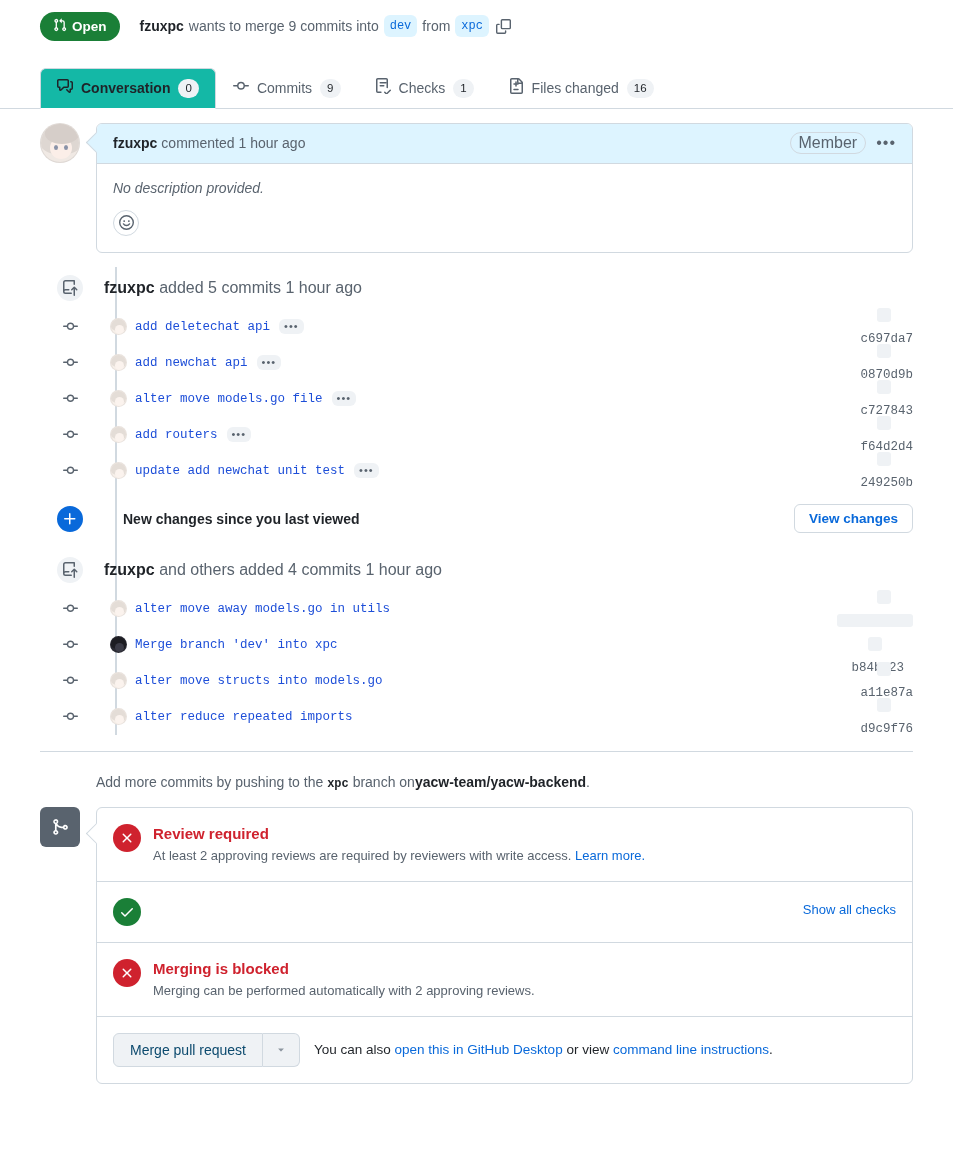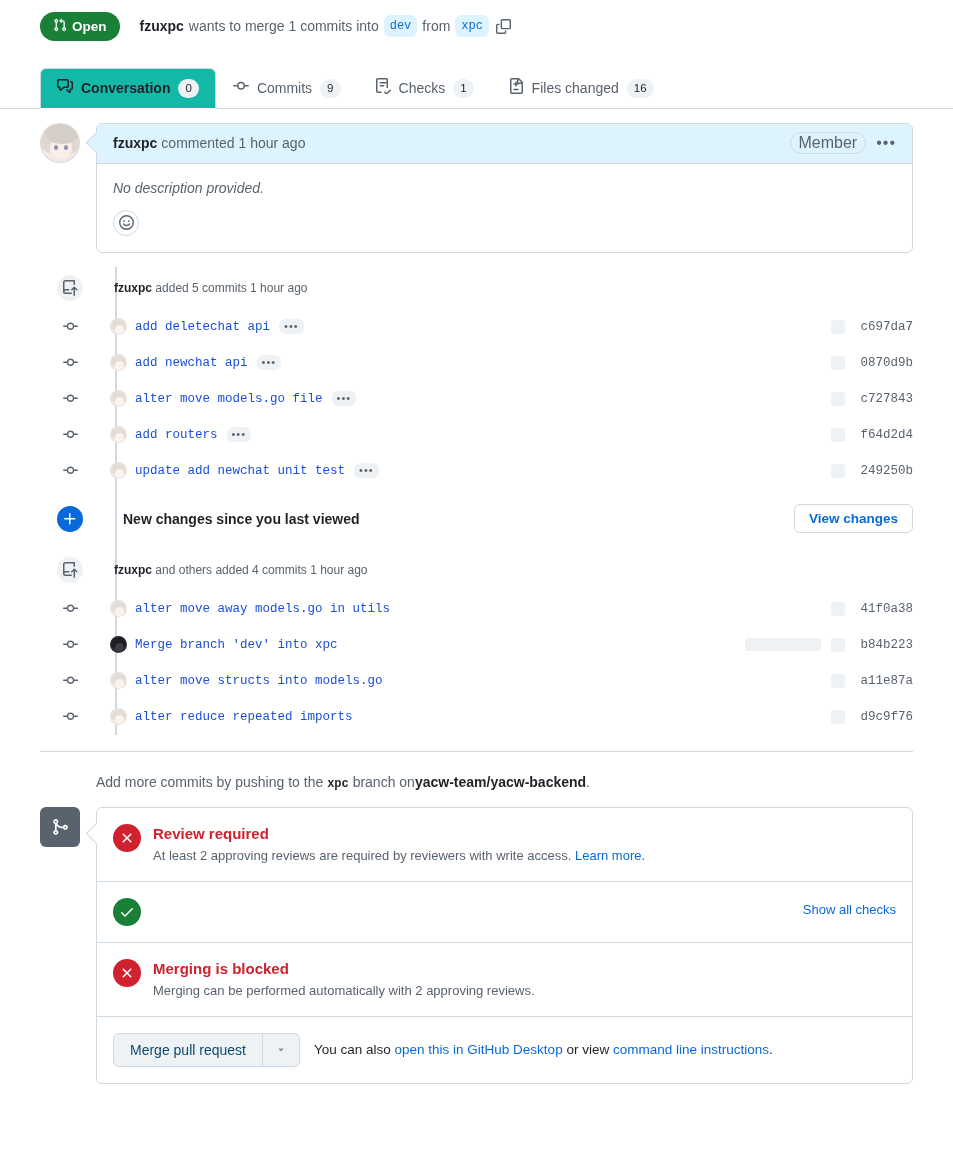--- a/index.html
+++ b/index.html
@@ -128,21 +128,21 @@
     position: absolute; left: 75px; top: 0; bottom: 0; width: 2px; background: #d1d9e0;
   }
 
   .push-event { height: 42px; display: flex; align-items: center; position: relative; }
   .push-icon {
     position: absolute; left: -41px; width: 30px; height: 30px; border-radius: 50%;
     background: #eff2f5; color: #59636e;
     display: flex; align-items: center; justify-content: center;
     border: 2px solid #fff;
   }
-  .push-text { font-size: 12px; color: #59636e; margin-left: 18px; }
+  .push-text { font-size: 16px; color: #59636e; margin-left: 8px; }
   .push-text b { color: #1f2328; font-weight: 600; }
 
   .commit-row {
     height: 36px; display: flex; align-items: center; position: relative;
     padding-left: 14px;
   }
   .commit-dot {
     position: absolute; left: -41px; width: 30px; height: 30px;
     display: flex; align-items: center; justify-content: center;
     background: #fff; color: #59636e;
@@ -167,21 +167,21 @@
   .commit-msg {
     font-family: "Liberation Mono", monospace; font-size: 12.5px; color: #1d4ed8;
     white-space: nowrap;
   }
   .commit-ellipsis {
     margin-left: 9px; background: #eff2f5; color: #59636e;
     border-radius: 6px; padding: 0 5px; font-size: 11px; line-height: 15px;
     letter-spacing: 1px; cursor: pointer; display: inline-block;
   }
   .commit-right {
-    margin-left: auto; display: flex; align-items: center; gap: 10px;
+    margin-left: auto; display: flex; align-items: center; gap: 10px; flex-direction: column;
   }
   .status-placeholder { width: 14px; height: 14px; background: #eff2f5; border-radius: 3px; }
   .wide-placeholder { width: 76px; height: 13px; background: #eff2f5; border-radius: 3px; }
   .sha {
     font-family: "Liberation Mono", monospace; font-size: 12.5px; color: #59636e;
     min-width: 58px; text-align: right; cursor: pointer;
   }
 
   
   .newchanges-row {
@@ -271,21 +271,21 @@
     <span class="state-badge">
       <span>
         <svg width="14" height="14" viewBox="0 0 16 16" aria-hidden="true">
             <path d="M1.5 3.25a2.25 2.25 0 1 1 3 2.122v5.256a2.251 2.251 0 1 1-1.5 0V5.372A2.25 2.25 0 0 1 1.5 3.25Zm5.677-.177L9.573.677A.25.25 0 0 1 10 .854V2.5h1A2.5 2.5 0 0 1 13.5 5v5.628a2.251 2.251 0 1 1-1.5 0V5a1 1 0 0 0-1-1h-1v1.646a.25.25 0 0 1-.427.177L7.177 3.427a.25.25 0 0 1 0-.354ZM3.75 2.5a.75.75 0 1 0 0 1.5.75.75 0 0 0 0-1.5Zm0 9.5a.75.75 0 1 0 0 1.5.75.75 0 0 0 0-1.5Zm8.25.75a.75.75 0 1 0 1.5 0 .75.75 0 0 0-1.5 0Z"></path>
           </svg>
       </span>
       <span>Open</span>
     </span>
     <span class="subhead-text">
       <span class="bold-user">fzuxpc</span>
-      <span>wants to merge 1 commits into</span>
+      <span>wants to merge 9 commits into</span>
       <span class="branch-chip">dev</span>
       <span>from</span>
       <span class="branch-chip">xpc</span>
       <span class="copy-icon">
         <svg width="15" height="15" viewBox="0 0 16 16" fill="currentColor" aria-hidden="true">
             <path d="M0 6.75C0 5.784.784 5 1.75 5h1.5a.75.75 0 0 1 0 1.5h-1.5a.25.25 0 0 0-.25.25v7.5c0 .138.112.25.25.25h7.5a.25.25 0 0 0 .25-.25v-1.5a.75.75 0 0 1 1.5 0v1.5A1.75 1.75 0 0 1 9.25 16h-7.5A1.75 1.75 0 0 1 0 14.25Z"></path>
             <path d="M5 1.75C5 .784 5.784 0 6.75 0h7.5C15.216 0 16 .784 16 1.75v7.5A1.75 1.75 0 0 1 14.25 11h-7.5A1.75 1.75 0 0 1 5 9.25Zm1.75-.25a.25.25 0 0 0-.25.25v7.5c0 .138.112.25.25.25h7.5a.25.25 0 0 0 .25-.25v-7.5a.25.25 0 0 0-.25-.25Z"></path>
           </svg>
       </span>
     </span>

